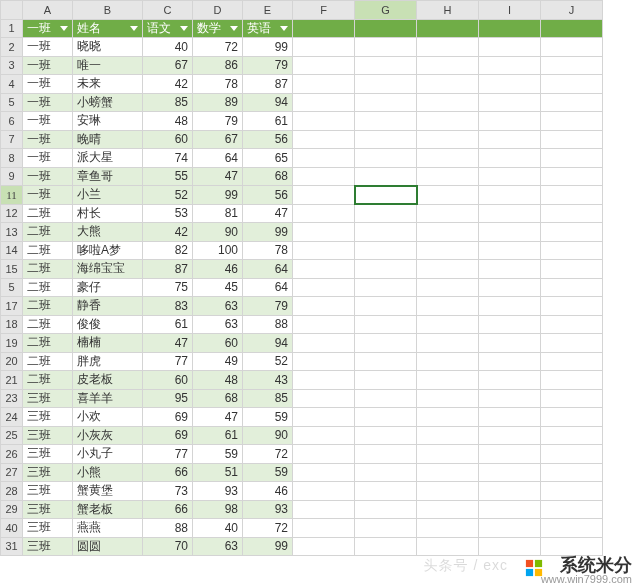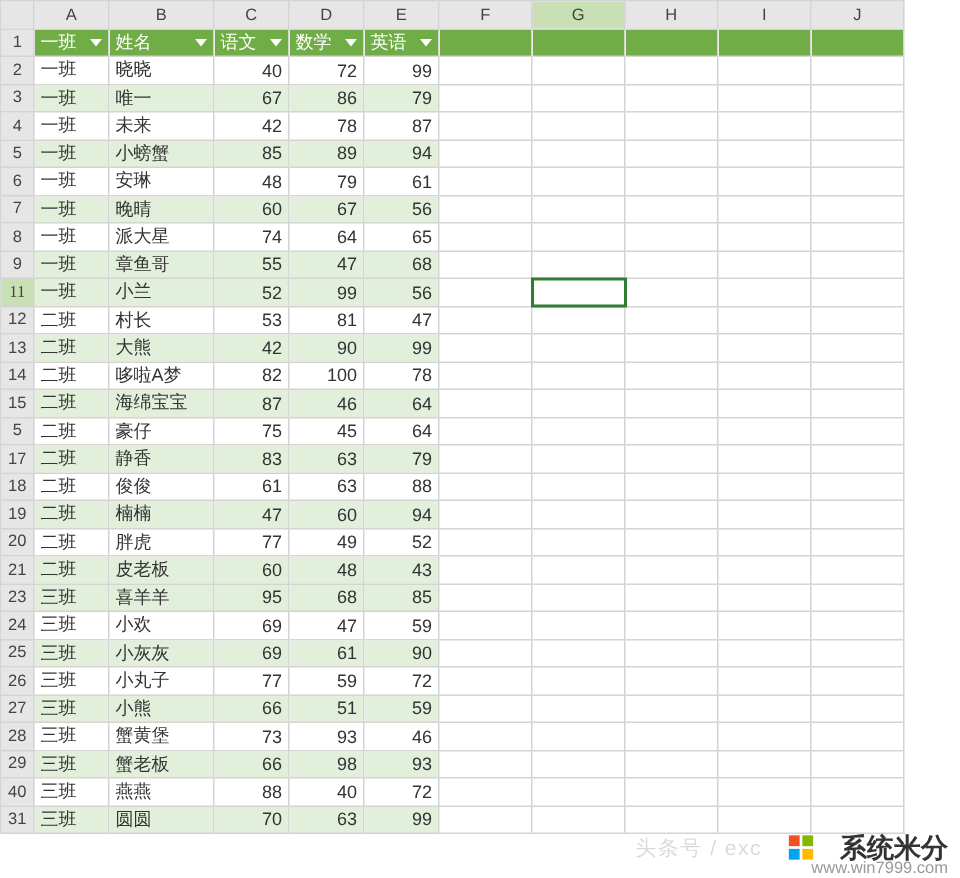--- a/index.html
+++ b/index.html
@@ -20,21 +20,21 @@
 .cF, .cG, .cH, .cI, .cJ { width: 62px; }
 td.cell { padding: 0 4px; background: #fff; color: #333; white-space: nowrap; overflow: hidden; }
 td.left { text-align: left; }
 td.right { text-align: right; }
 tr.header td.cell { background: #70ad47; color: #fff; }
 tr.header .hdrwrap { display: flex; align-items: center; justify-content: space-between; height: 100%; }
 tr.header .arrow { width: 0; height: 0; border-left: 4px solid transparent; border-right: 4px solid transparent; border-top: 5px solid #fff; margin-left: 2px; }
 tr.band td.cell.inrange { background: #e2efda; }
 td.cell.selected { outline: 2px solid #2e7d32; outline-offset: -1px; background: #fff; }
 .watermark1 { position: absolute; bottom: 10px; right: 132px; color: rgba(0,0,0,0.15); font-size: 14px; letter-spacing: 1px; }
-.watermark2 { position: absolute; bottom: 8px; right: 8px; display: flex; align-items: center; gap: 17px; }
+.watermark2 { position: absolute; bottom: 8px; right: 8px; display: flex; align-items: flex-end; gap: 17px; }
 .wm-logo { width: 18px; height: 18px; }
 .wm-text { font-size: 18px; color: #666; }
 .wm-text .bold { font-weight: bold; color: #333; }
 .wm-sub { font-size: 11px; color: #999; position: absolute; right: 8px; bottom: 0; }
 </style>
 </head>
 <body>
 
 <div class="sheet">
 <table>

